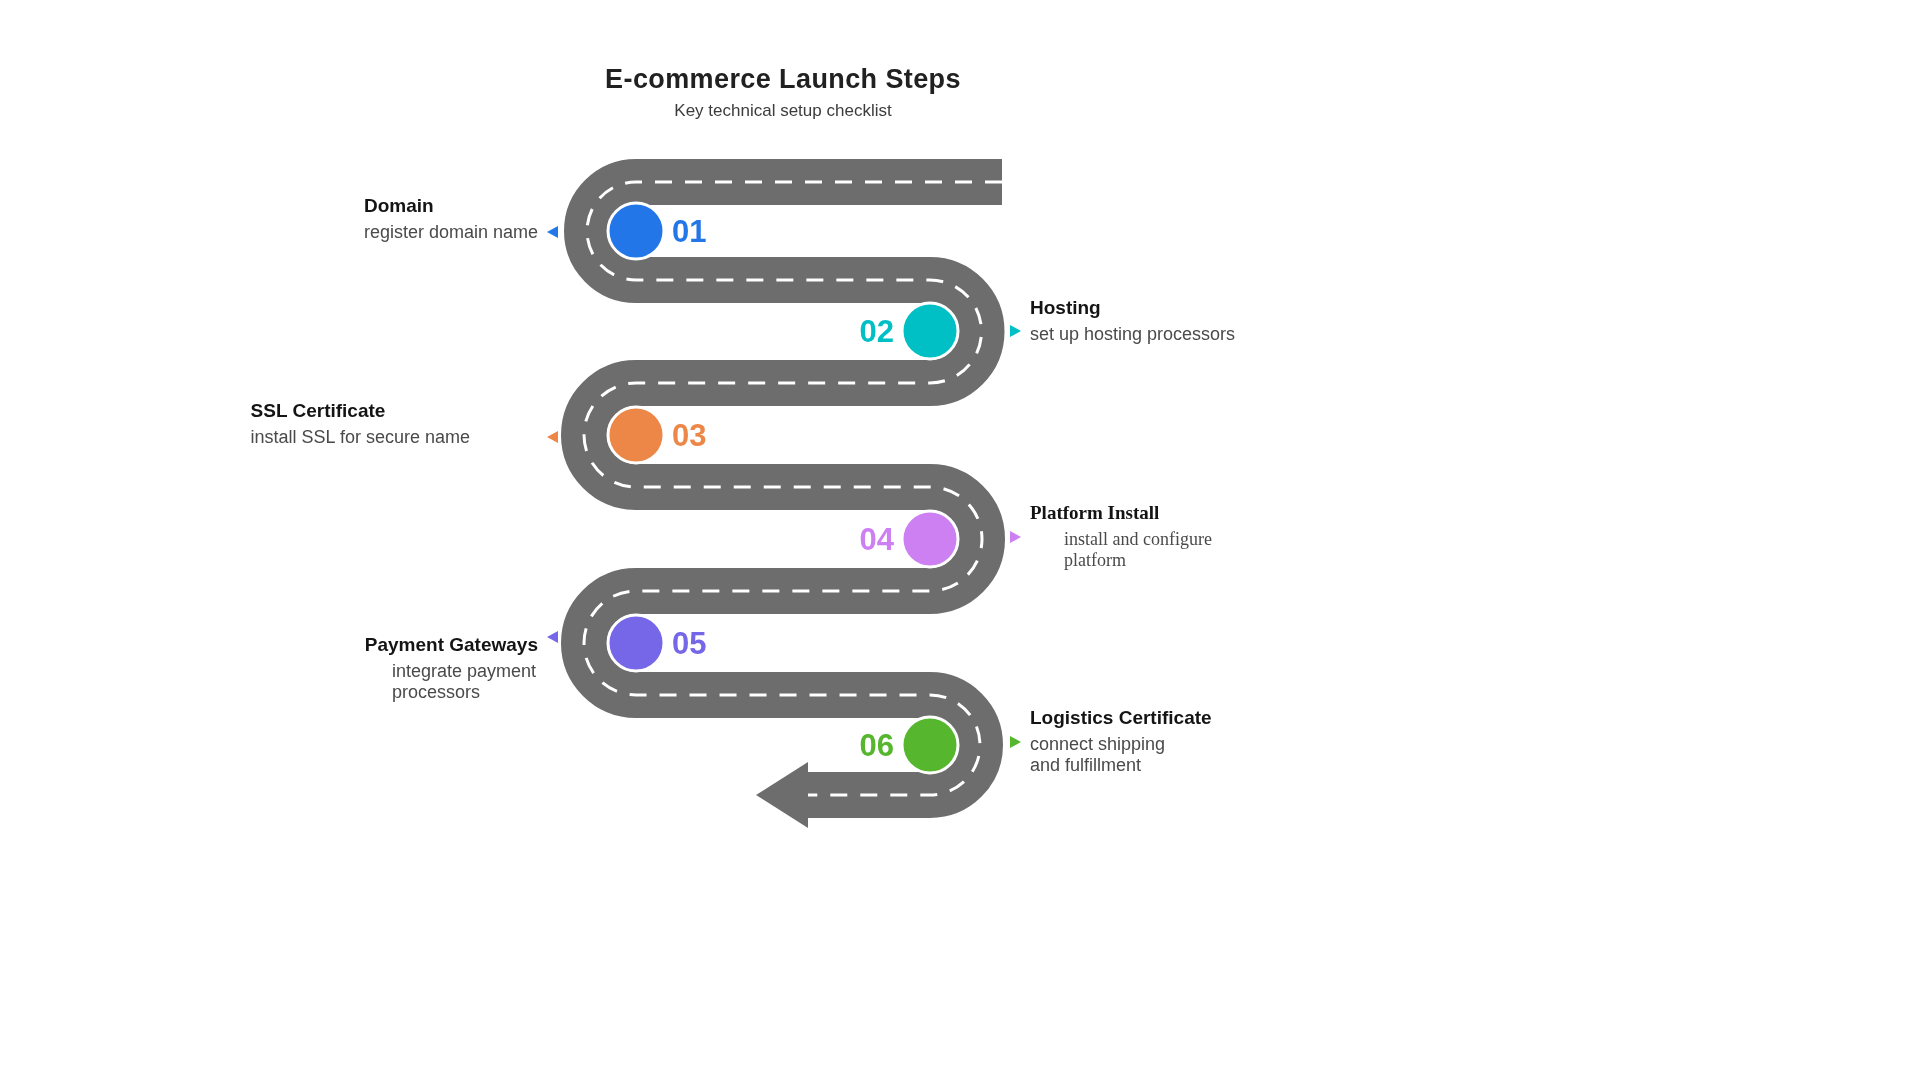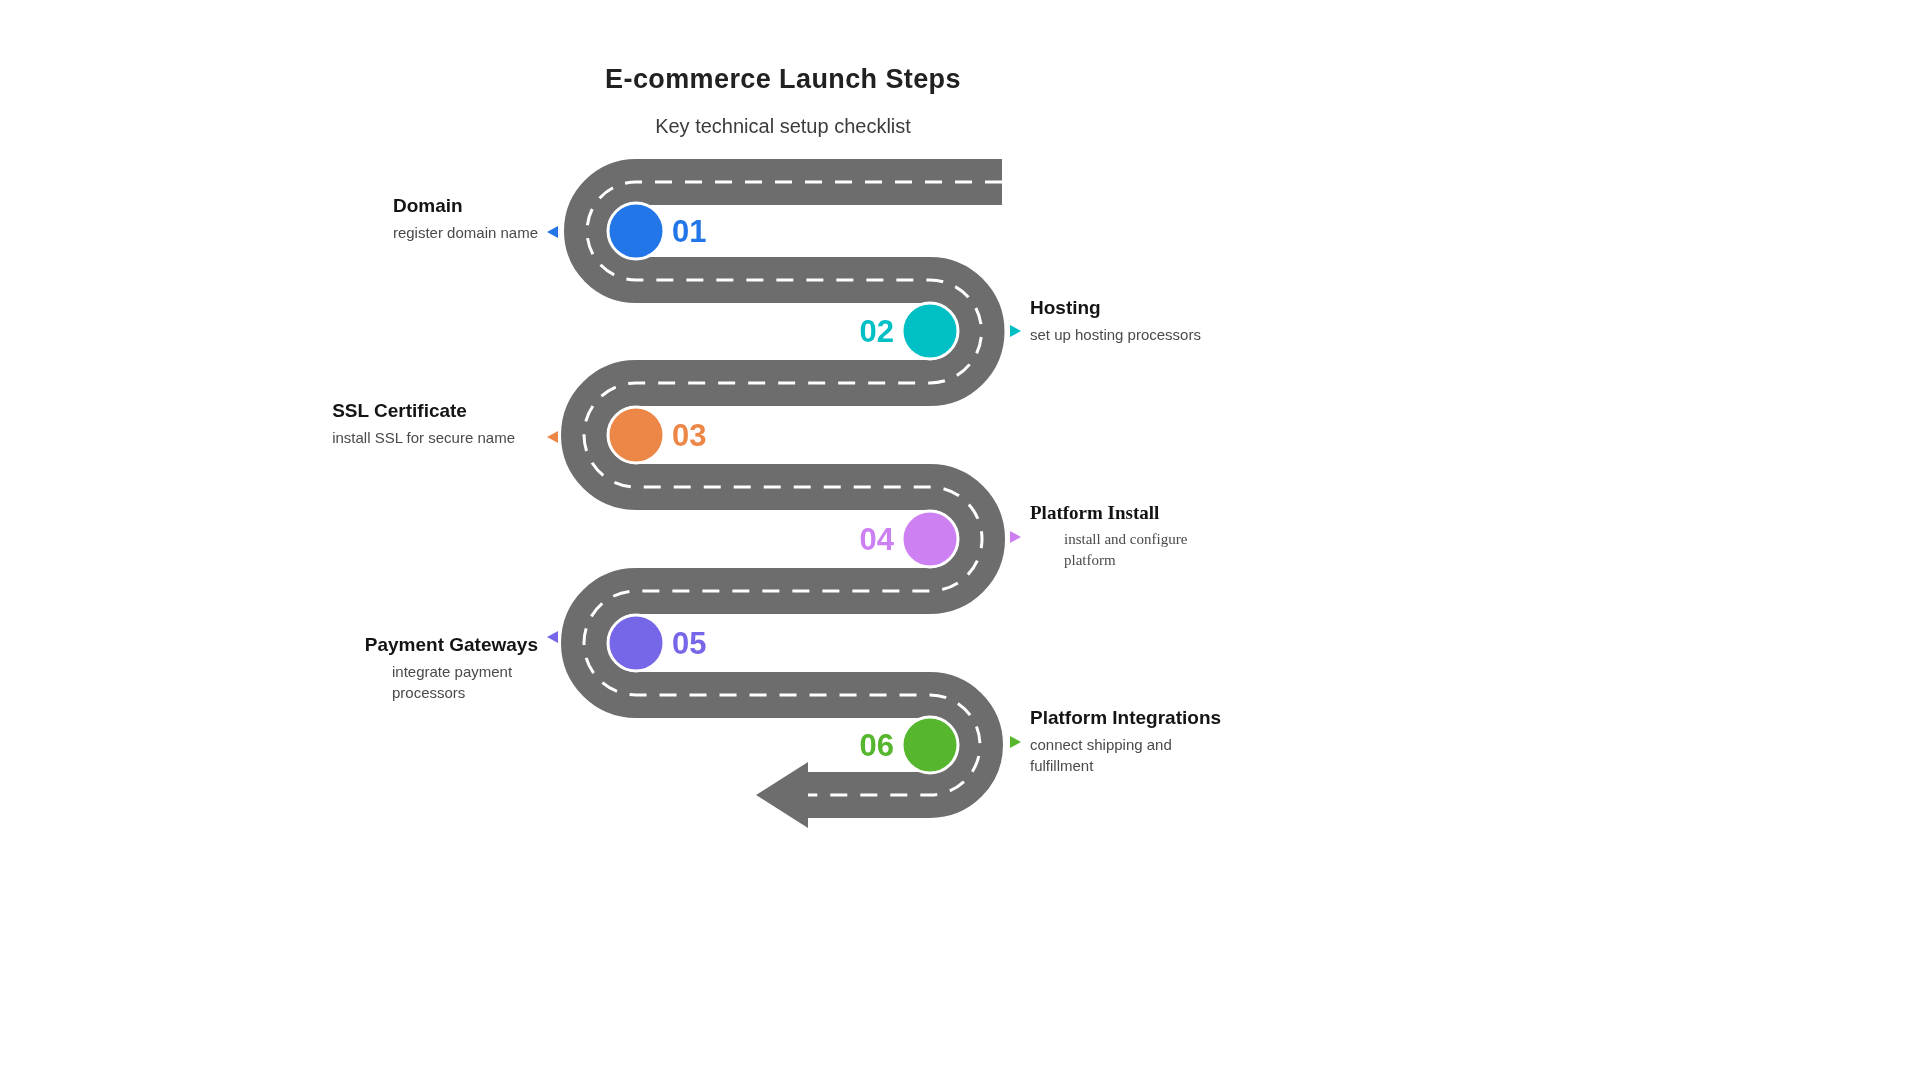--- a/index.html
+++ b/index.html
@@ -11,31 +11,31 @@
   }
   .canvas { position: relative; width: 1920px; height: 776px; background: #fff; }
   svg.roadmap { position: absolute; left: 0; top: 0; }
 
   .title {
     position: absolute; left: 383px; top: 64px; width: 800px;
     text-align: center; font-size: 27px; font-weight: 700;
     color: #212121; letter-spacing: 0.4px;
   }
   .subtitle {
-    position: absolute; left: 383px; top: 115px; width: 800px;
-    text-align: center; font-size: 20px; font-weight: 400; color: #3c3c3c;
+    position: absolute; left: 383px; top: 101px; width: 800px;
+    text-align: center; font-size: 17px; font-weight: 400; color: #3c3c3c;
   }
 
   .step-label { position: absolute; }
   .step-label .t {
     font-size: 19px; font-weight: 700; color: #141414;
     line-height: 26px; white-space: nowrap;
   }
   .step-label .d {
-    font-size: 15px; color: #4a4a4a; line-height: 21px; margin-top: 3px;
+    font-size: 18px; color: #4a4a4a; line-height: 21px; margin-top: 3px;
   }
   .step-label.left { }
   .step-label.left .d { margin-left: auto; }
   .step-label.right { text-align: left; }
 
   .num {
     font-family: "Liberation Sans", sans-serif;
     font-size: 31px; font-weight: 700;
   }
 </style>
@@ -107,33 +107,33 @@
   <div class="step-label left" style="top:193px; right:1382px;">
     <div class="t">Domain</div>
     <div class="d">register domain name</div>
   </div>
 
   <div class="step-label right" style="top:295px; left:1030px;">
     <div class="t">Hosting</div>
     <div class="d">set up hosting processors</div>
   </div>
 
-  <div class="step-label left" style="top:398px; right:1405px;">
+  <div class="step-label left" style="top:398px; right:1450px;">
     <div class="t">SSL Certificate</div>
     <div class="d">install SSL for secure name</div>
   </div>
 
   <div class="step-label right" style="top:500px; left:1030px;font-family:Liberation Serif, serif;">
     <div class="t">Platform Install</div>
     <div class="d" style="max-width:160px;margin-left:34px;">install and configure platform</div>
   </div>
 
   <div class="step-label left" style="top:632px; right:1382px;">
     <div class="t">Payment Gateways</div>
     <div class="d" style="max-width:146px;">integrate payment processors</div>
   </div>
 
   <div class="step-label right" style="top:705px; left:1030px;">
-    <div class="t">Platform Integrations</div>
+    <div class="t">Logistics Certificate</div>
     <div class="d" style="max-width:168px;">connect shipping and fulfillment</div>
   </div>
 
 </div>
 
 </body></html>

